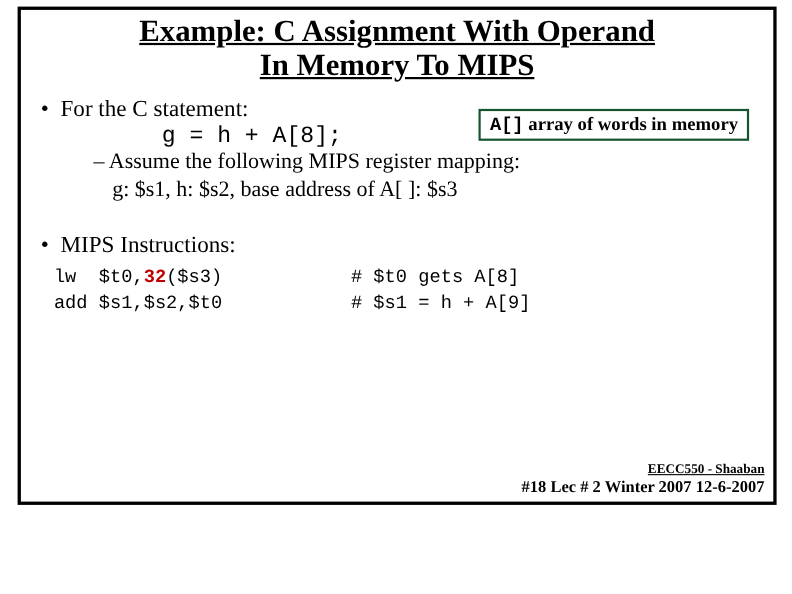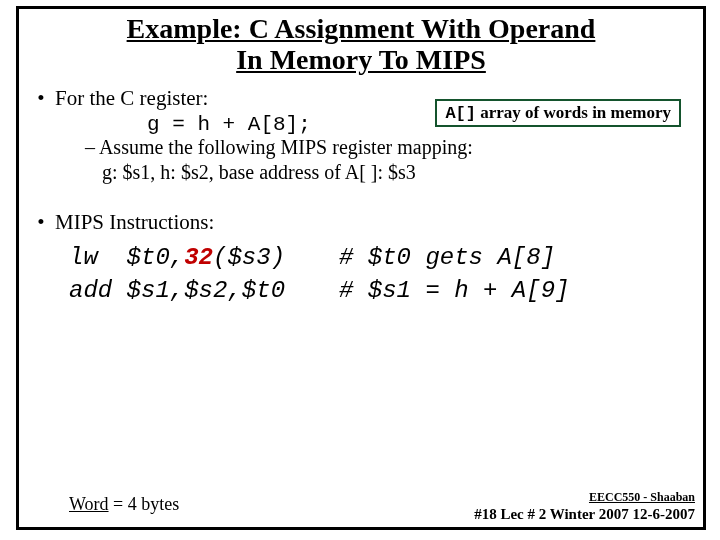--- a/index.html
+++ b/index.html
@@ -8,21 +8,21 @@
     height: 540px;
     background: #fff;
     font-family: "Times New Roman", Times, serif;
     color: #000;
     position: relative;
     overflow: hidden;
   }
   .frame {
     position: absolute;
     left: 16px; top: 6px;
-    width: 690px; height: 524px;
+    width: 690px; height: 453px;
     border: 3px solid #000;
     padding: 4px 14px 0 14px;
   }
   .title {
     text-align: center;
     font-weight: bold;
     font-size: 28px;
     line-height: 1.12;
   }
   .title .line { text-decoration: underline; }
@@ -50,26 +50,25 @@
     margin-top: 2px;
   }
   .sub1 { margin-left: 30px; font-size: 20px; list-style: none; }
   .sub1 > li::before { content: "– "; }
   .mapline { margin-left: 47px; font-size: 20px; }
   .steps-sub { margin-left: 30px; font-size: 20px; list-style: none; }
   .steps-sub > li::before { content: "– "; }
   .red { color: #c00000; font-weight: bold; }
   .mono { font-family: "Courier New", monospace; }
   .instr-block {
-    margin-left: 36px;
+    margin-left: 16px;
     margin-top: 6px;
     font-family: "Courier New", monospace;
-    font-size: 24px;
+    font-size: 17px;
     line-height: 1.4;
-    font-style: italic;
   }
   .instr-row { display: flex; }
   .instr-left { width: 270px; white-space: pre; }
   .instr-right { white-space: pre; }
   .footer-course {
     position: absolute;
     right: 8px;
     bottom: 22px;
     font-size: 12px;
     font-weight: bold;
@@ -104,21 +103,21 @@
     <span class="line">In Memory To MIPS</span>
   </div>
 
   <div class="badge">
     <span class="mono">A[]</span><span> array of words in memory</span>
   </div>
 
   <div class="content">
     <ul class="b1">
       <li>
-        <span>For the C register:</span>
+        <span>For the C statement:</span>
         <span class="code-line">g = h + A[8];</span>
         <ul class="sub1">
           <li>Assume the following MIPS register mapping:</li>
         </ul>
         <div class="mapline">g: $s1,      h: $s2,      base address of A[ ]:  $s3</div>
       </li>
     </ul>
 
     <div class="sp"></div>
 
@@ -134,19 +133,16 @@
         <div class="instr-left"><span>lw  $t0,</span><span class="red">32</span><span>($s3)</span></div>
         <div class="instr-right"># $t0 gets A[8]</div>
       </div>
       <div class="instr-row">
         <div class="instr-left">add $s1,$s2,$t0</div>
         <div class="instr-right"># $s1 = h + A[9]</div>
       </div>
     </div>
   </div>
 
-  <div class="word-note">
-    <span class="u">Word</span><span> = 4 bytes</span>
-  </div>
 
   <div class="footer-course">EECC550 - Shaaban</div>
   <div class="footer-small">#18   Lec # 2  Winter 2007  12-6-2007</div>
 </div>
 
 </body></html>

